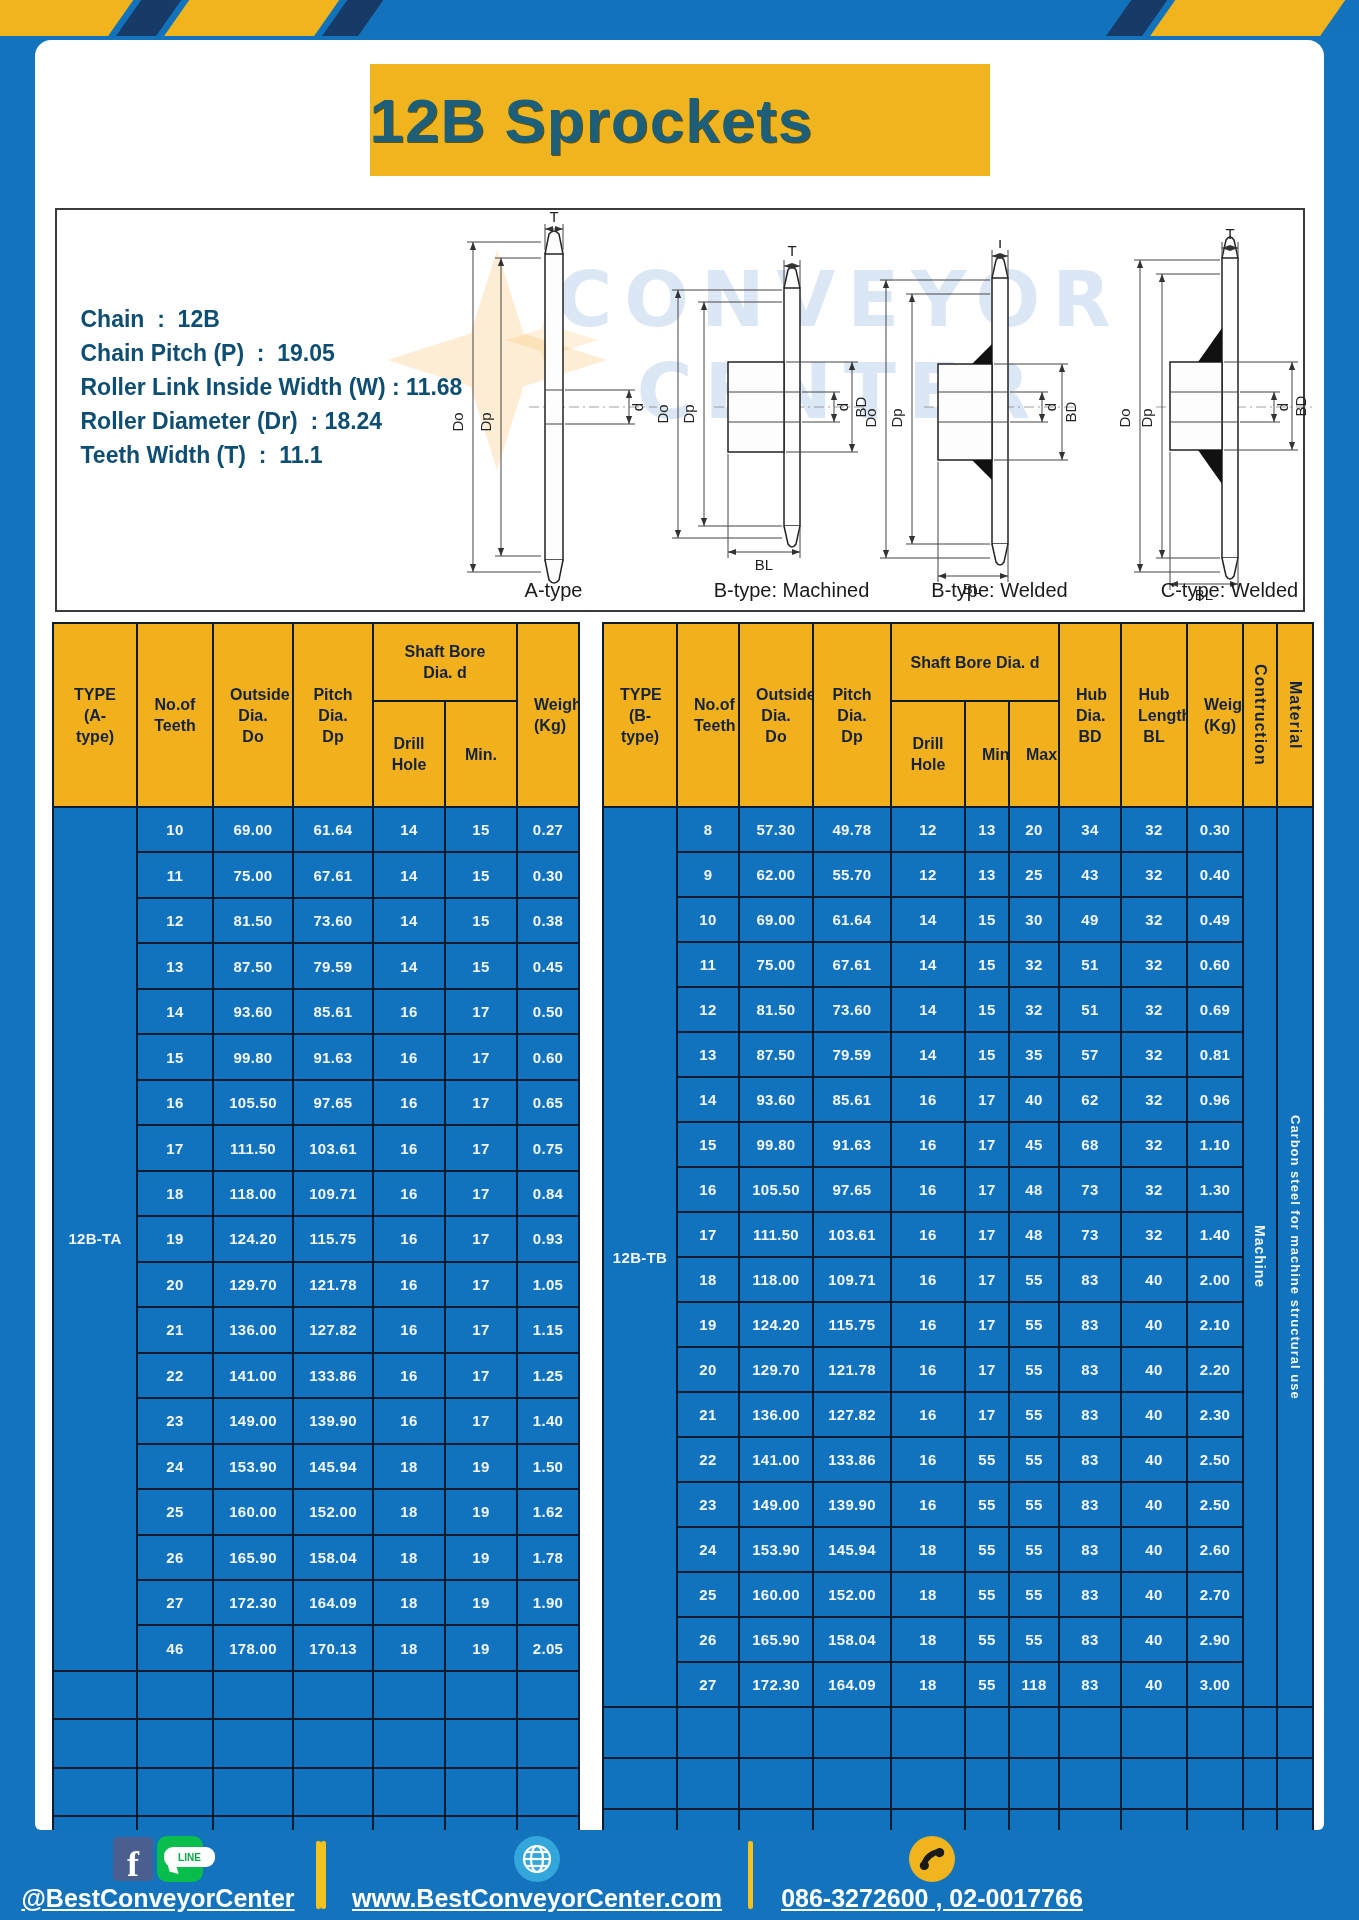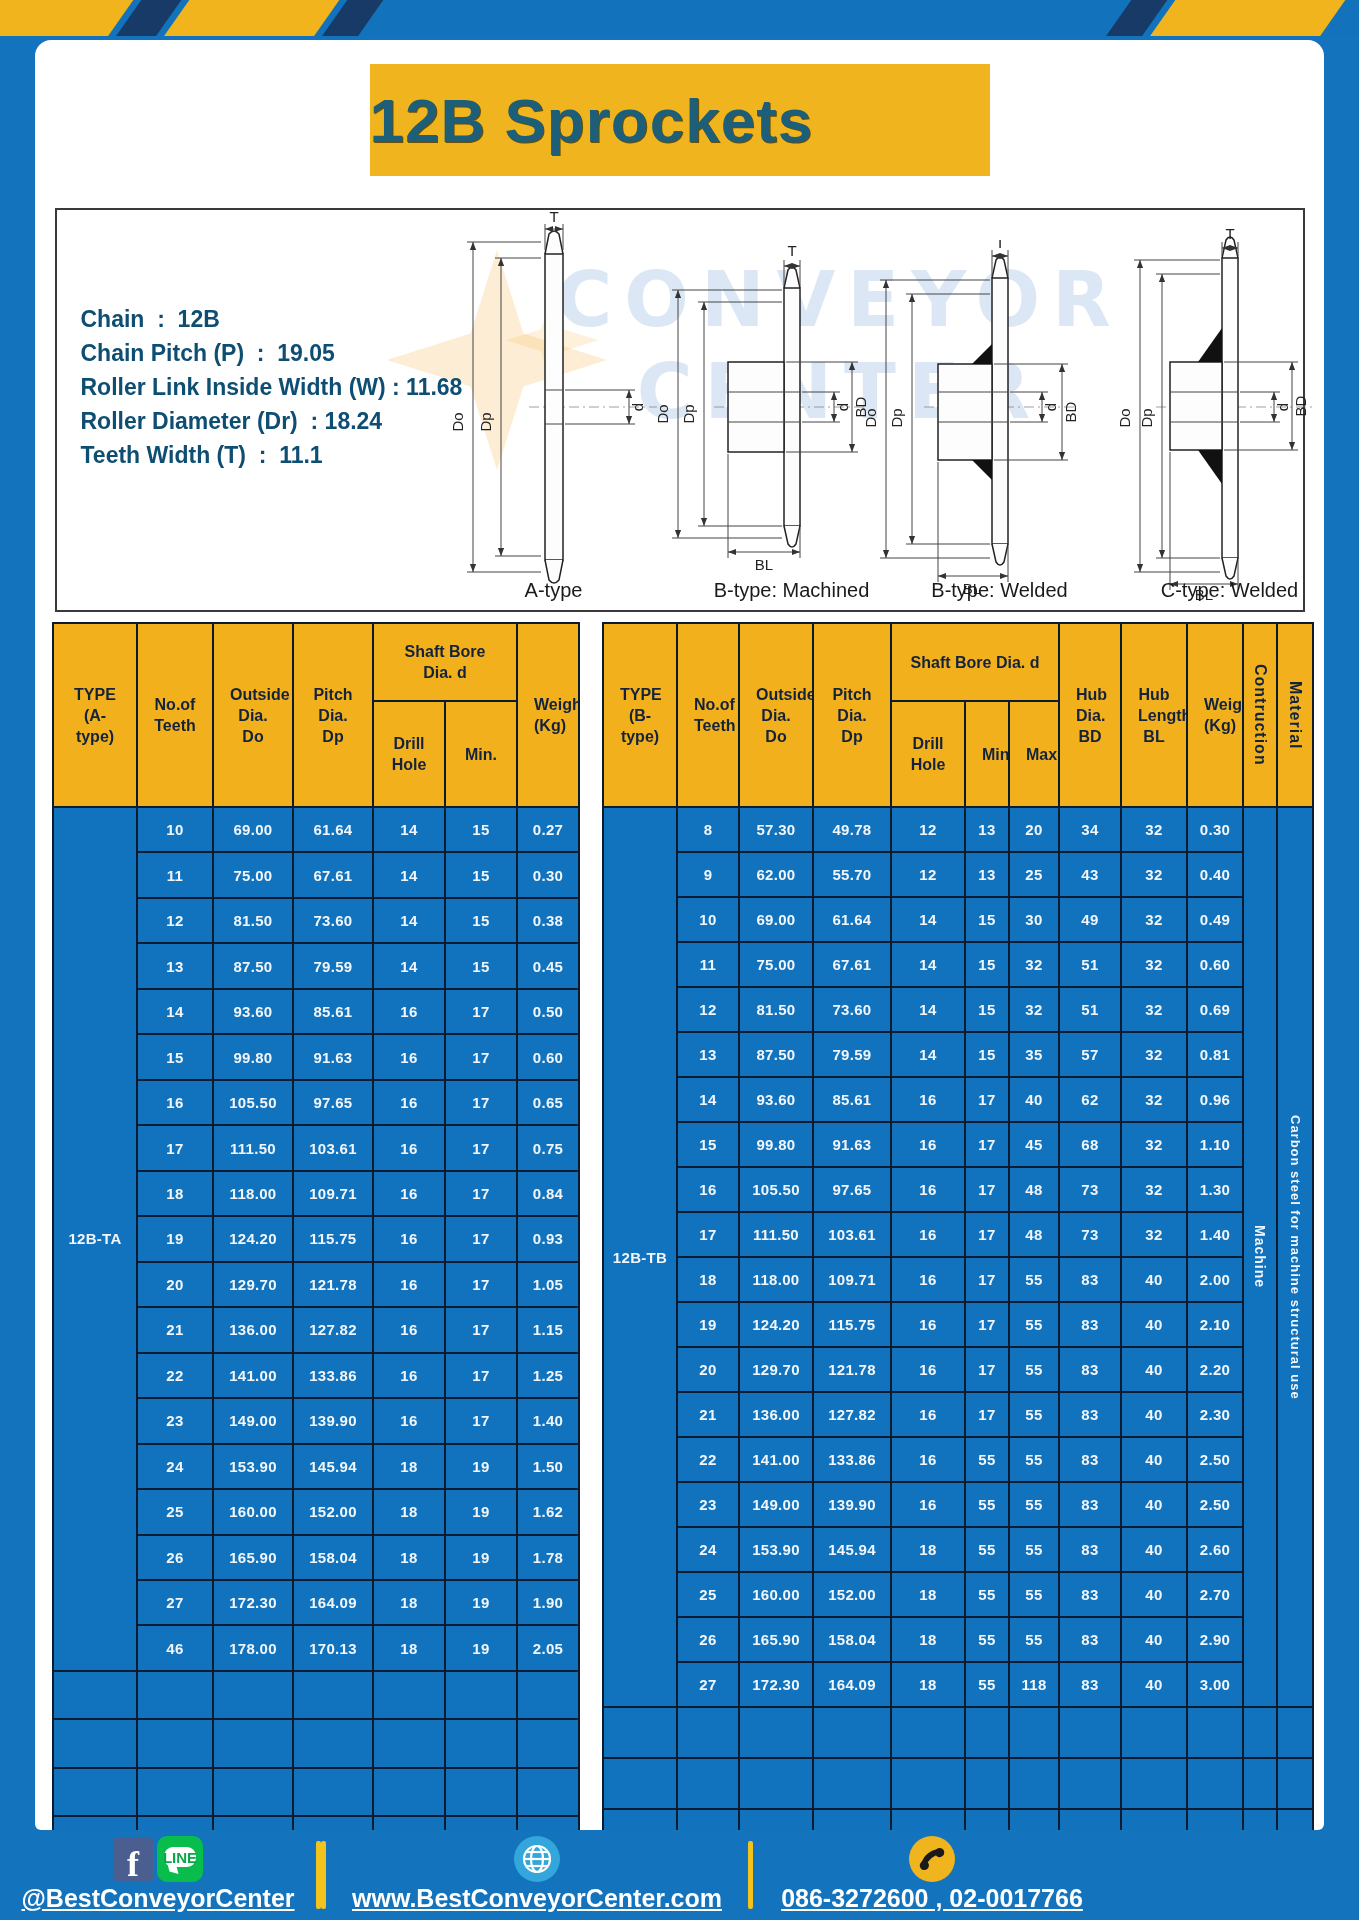--- a/index.html
+++ b/index.html
@@ -60,22 +60,22 @@
   
   .footer{position:absolute;left:0;top:1830px;width:1359px;height:90px;background:#1373BC;display:flex;}
   .f-sec{display:flex;flex-direction:column;align-items:center;padding-top:5px;}
   .f-sec .icons{height:48px;display:flex;align-items:center;gap:4px;}
   .f-label{font-size:25px;font-weight:bold;color:#ffffff;margin-top:1px;white-space:nowrap;text-decoration:underline;}
   .f-div{width:5px;height:68px;background:#F2C21E;margin-top:11px;border-radius:2px;}
   .sec1{width:316px;} .sec2{width:248px;} .sec3{width:422px;} .sec4{width:358px;}
   .fb-icon{width:40px;height:44px;background:#4A5F8F;border-radius:4px;color:#fff;font-size:36px;font-weight:bold;
     display:flex;align-items:flex-end;justify-content:center;font-family:"Liberation Serif",serif;line-height:34px;}
   .line-icon{width:46px;height:46px;background:#09BD4D;border-radius:10px;position:relative;}
-  .line-bubble{position:absolute;left:7px;top:11px;width:32px;height:20px;background:#fff;border-radius:9px;
-    display:flex;align-items:center;justify-content:center;font-size:15px;font-weight:bold;color:#09A846;}
+  .line-bubble{position:absolute;left:7px;top:11px;width:51px;height:20px;background:#fff;border-radius:9px;
+    display:flex;align-items:center;justify-content:center;font-size:10px;font-weight:bold;color:#09A846;}
   .line-tail{position:absolute;left:12px;top:29px;width:8px;height:8px;background:#fff;transform:skewX(30deg) rotate(18deg);}
   .circle-icon{width:46px;height:46px;border-radius:50%;display:flex;align-items:center;justify-content:center;}
   .mail-bg{background:#B22A20;}
   .globe-bg{background:#33A7DB;}
   .phone-bg{background:#F0B41E;}
 </style>
 </head>
 <body>
 
 <div class="banner">

